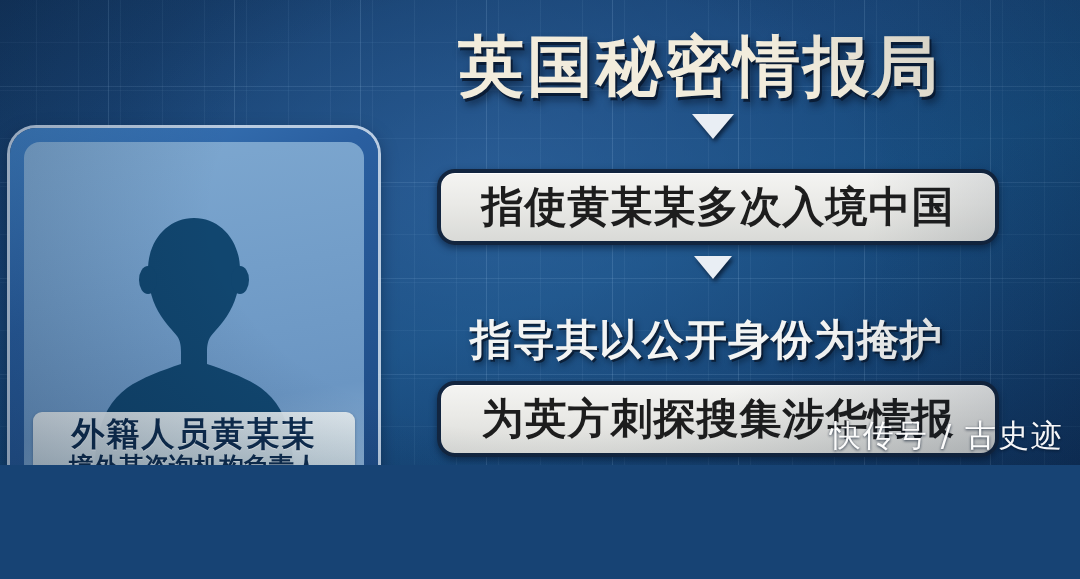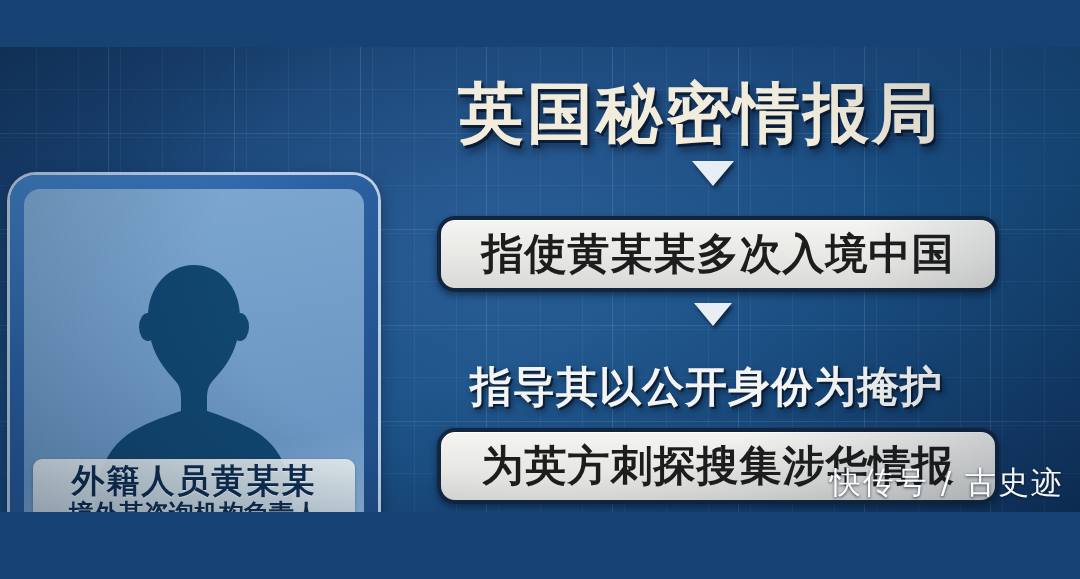--- a/index.html
+++ b/index.html
@@ -11,21 +11,20 @@
 
   
   #stage{
     position:relative;
     width:1080px;
     height:465px;
     overflow:hidden;
     background:
       radial-gradient(ellipse 900px 620px at 46% 42%, rgba(54,108,168,.55) 0%, rgba(30,74,126,.28) 45%, rgba(12,42,80,0) 78%),
       linear-gradient(160deg,#13365f 0%,#1b4a7e 38%,#175083 58%,#103460 100%);
-    margin-top: 47px;
   }
 
   
   #grid{
     position:absolute; inset:0;
     background-image:
       linear-gradient(to right, rgba(168,205,240,.17) 1px, transparent 1px),
       linear-gradient(to bottom, rgba(168,205,240,.13) 1px, transparent 1px);
     background-size:126px 100%, 100% 96px;
     background-position:-18px 0, 0 -10px;

